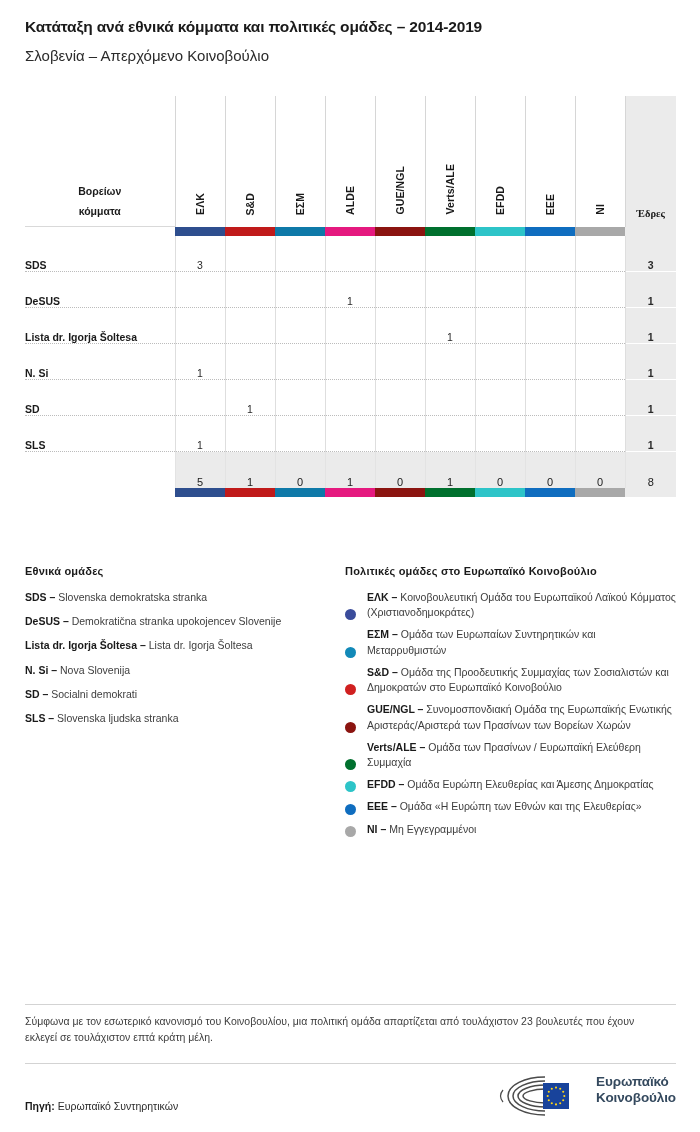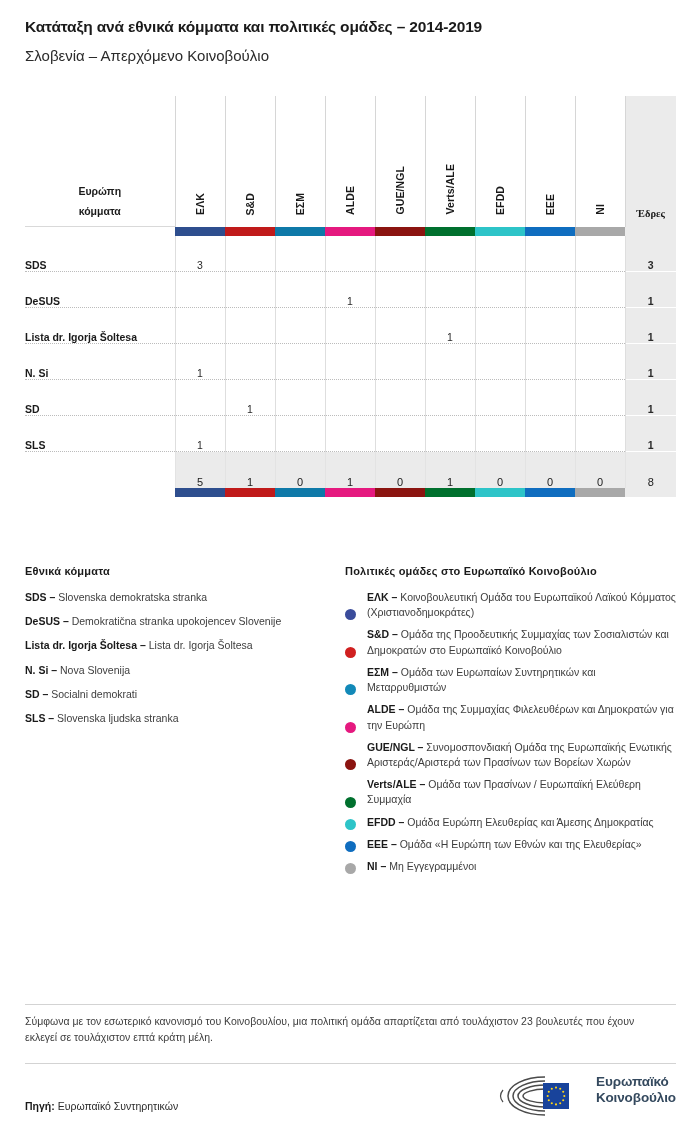--- a/index.html
+++ b/index.html
@@ -296,21 +296,21 @@
         <col class="c-grp">
           <col class="c-grp">
           <col class="c-grp">
           <col class="c-grp">
         <col class="c-seat">
       </colgroup>
       <thead>
         <tr>
           <th class="hdr-label">
             <span class="lbl-txt">
-              <span>Ευρώπη</span><br>
+              <span>Βορείων</span><br>
               <span>κόμματα</span>
             </span>
           </th>
           <th class="hdr-cell">
               <span class="rot"><span class="rot-inner">ΕΛΚ</span></span>
             </th>
           <th class="hdr-cell">
               <span class="rot"><span class="rot-inner">S&amp;D</span></span>
             </th>
           <th class="hdr-cell">
@@ -499,48 +499,44 @@
             </td>
             <td class="cell-seat"></td>
           </tr>
         </tfoot>
     </table>
   </div>
 
   <div class="legend">
     <div class="legend-cols">
       <div class="legend-left">
-        <div class="legend-head">Εθνικά  κόμματα</div>
+        <div class="legend-head">Εθνικά  ομάδες</div>
         <div id="np-list">
             <div class="np-item"><span class="abbr">SDS – </span><span>Slovenska demokratska stranka</span></div>
             <div class="np-item"><span class="abbr">DeSUS – </span><span>Demokratična stranka upokojencev Slovenije</span></div>
             <div class="np-item"><span class="abbr">Lista dr. Igorja Šoltesa – </span><span>Lista dr. Igorja Šoltesa</span></div>
             <div class="np-item"><span class="abbr">N. Si – </span><span>Nova Slovenija</span></div>
             <div class="np-item"><span class="abbr">SD – </span><span>Socialni demokrati</span></div>
             <div class="np-item"><span class="abbr">SLS – </span><span>Slovenska ljudska stranka</span></div>
           </div>
       </div>
       <div class="legend-right">
         <div class="legend-head">Πολιτικές ομάδες στο Ευρωπαϊκό Κοινοβούλιο</div>
         <div id="pg-list">
             <div class="pg-item">
               <span class="pg-dot" style="background: rgb(58, 76, 155);"></span>
               <span class="pg-text"><span class="abbr">ΕΛΚ – </span><span>Κοινοβουλευτική Ομάδα του Ευρωπαϊκού Λαϊκού Κόμματος (Χριστιανοδημοκράτες)</span></span>
             </div>
             <div class="pg-item">
+              <span class="pg-dot" style="background: rgb(18, 137, 184);"></span>
+              <span class="pg-text"><span class="abbr">ΕΣΜ – </span><span>Ομάδα των Ευρωπαίων Συντηρητικών και Μεταρρυθμιστών</span></span>
+            </div>
+            <div class="pg-item">
               <span class="pg-dot" style="background: rgb(208, 32, 32);"></span>
               <span class="pg-text"><span class="abbr">S&amp;D – </span><span>Ομάδα της Προοδευτικής Συμμαχίας των Σοσιαλιστών και Δημοκρατών στο Ευρωπαϊκό Κοινοβούλιο</span></span>
-            </div>
-            <div class="pg-item">
-              <span class="pg-dot" style="background: rgb(18, 137, 184);"></span>
-              <span class="pg-text"><span class="abbr">ΕΣΜ – </span><span>Ομάδα των Ευρωπαίων Συντηρητικών και Μεταρρυθμιστών</span></span>
-            </div>
-            <div class="pg-item">
-              <span class="pg-dot" style="background: rgb(229, 25, 127);"></span>
-              <span class="pg-text"><span class="abbr">ALDE – </span><span>Ομάδα της Συμμαχίας Φιλελευθέρων και Δημοκρατών για την Ευρώπη</span></span>
             </div>
             <div class="pg-item">
               <span class="pg-dot" style="background: rgb(139, 20, 16);"></span>
               <span class="pg-text"><span class="abbr">GUE/NGL – </span><span>Συνομοσπονδιακή Ομάδα της Ευρωπαϊκής Ενωτικής Αριστεράς/Αριστερά των Πρασίνων των Βορείων Χωρών</span></span>
             </div>
             <div class="pg-item">
               <span class="pg-dot" style="background: rgb(0, 112, 46);"></span>
               <span class="pg-text"><span class="abbr">Verts/ALE – </span><span>Ομάδα των Πρασίνων / Ευρωπαϊκή Ελεύθερη Συμμαχία</span></span>
             </div>
             <div class="pg-item">

